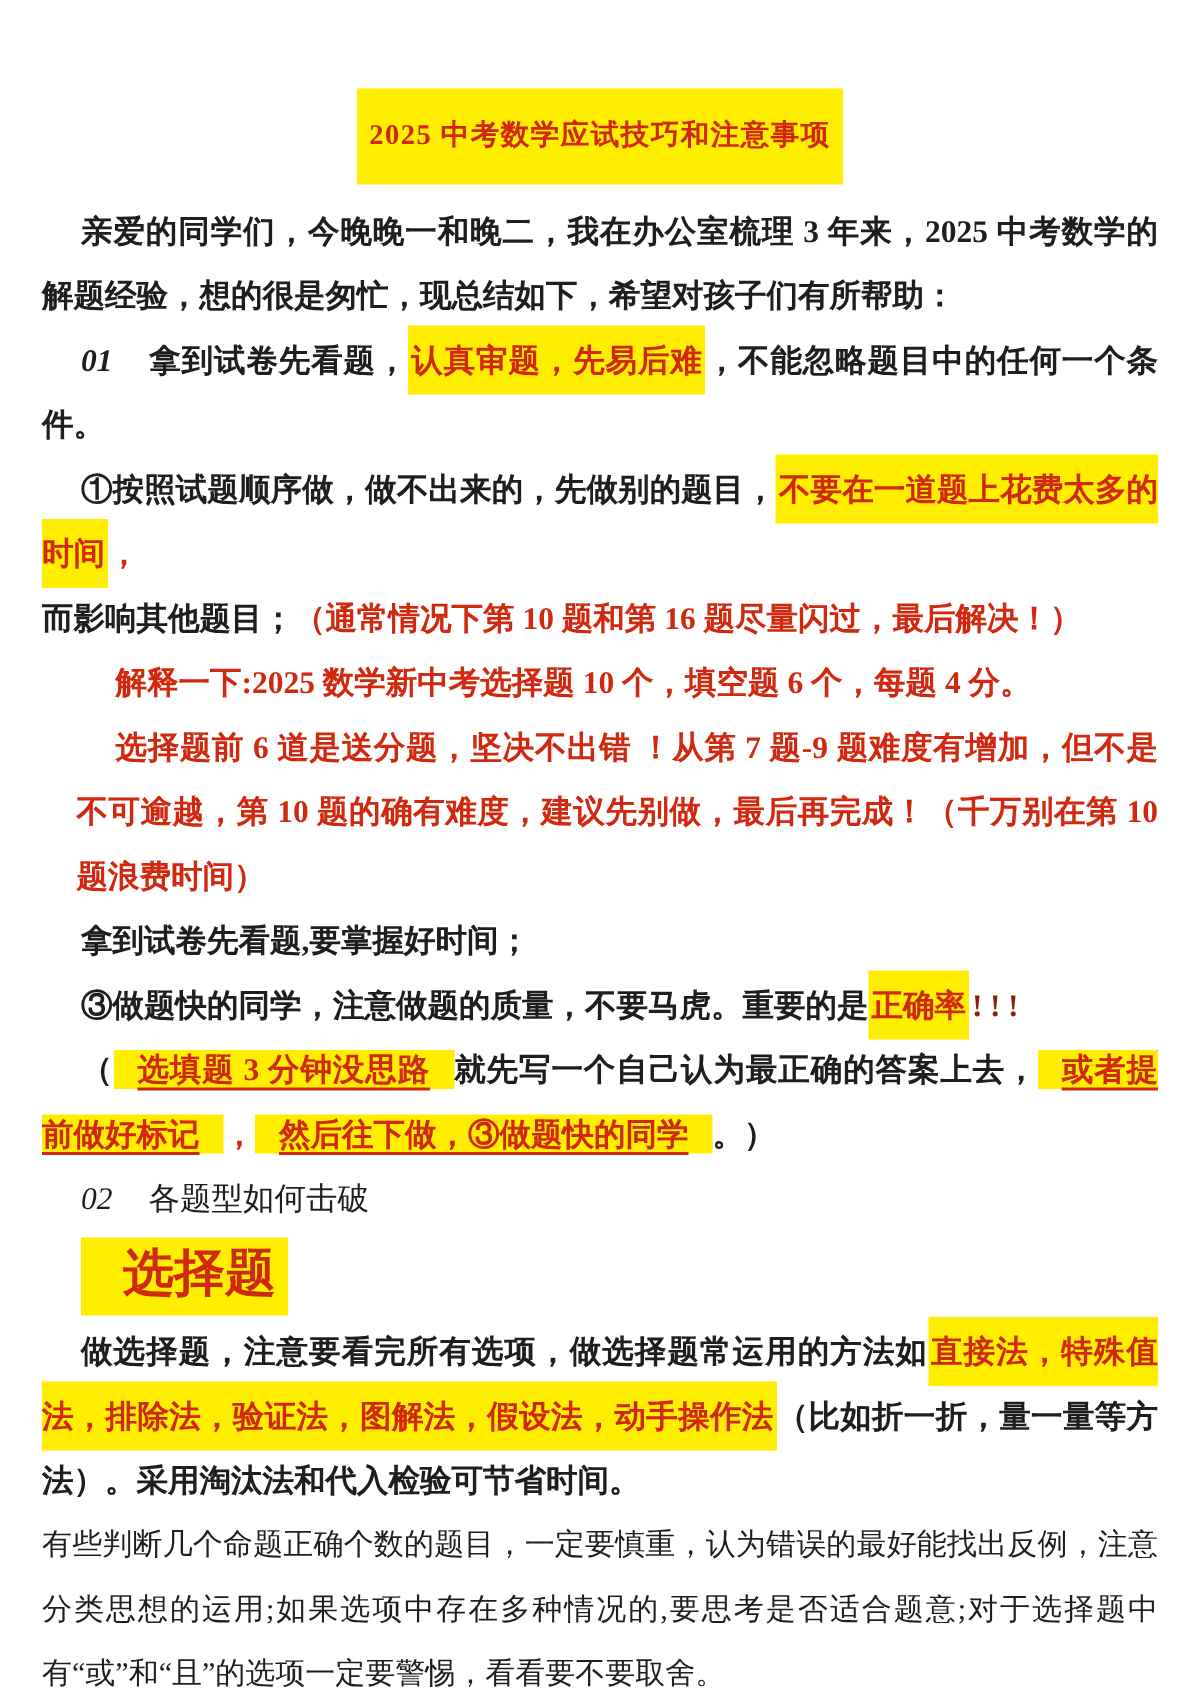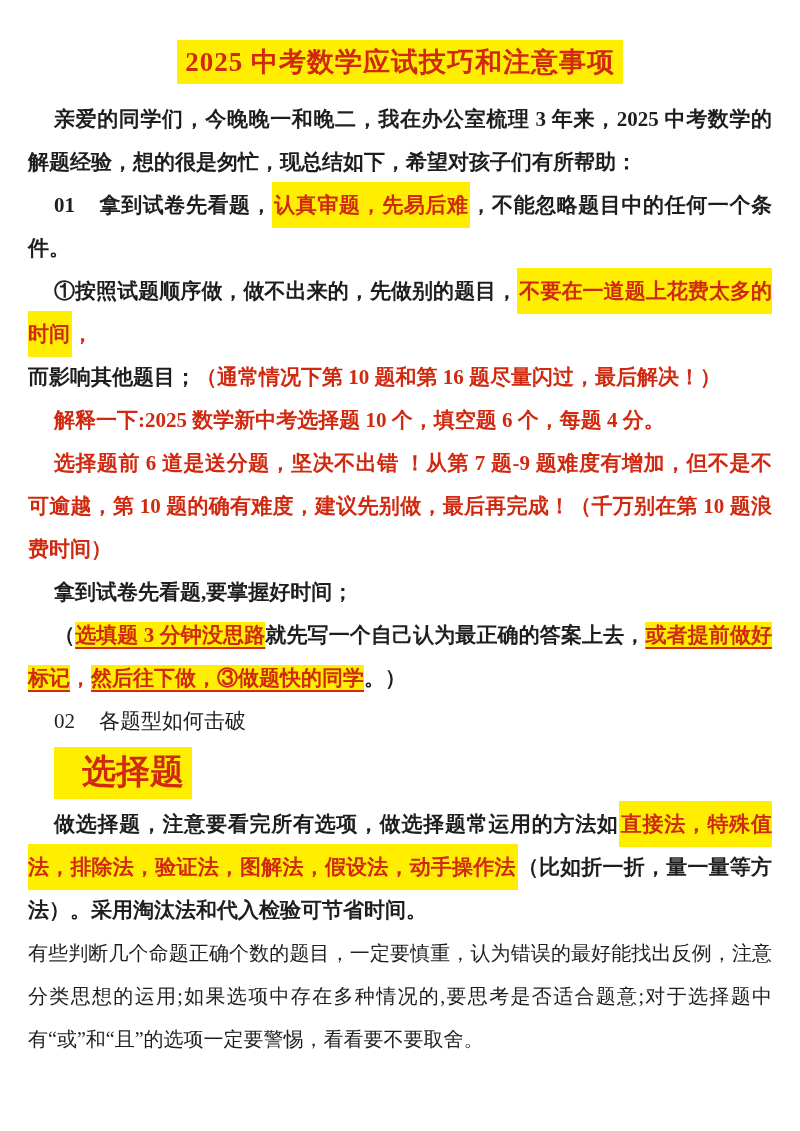--- a/index.html
+++ b/index.html
@@ -16,58 +16,59 @@
     color:var(--ink);
     overflow:hidden;
   }
   .page{padding:40px 28px 0 28px;}
   .title-row{text-align:center;margin-bottom:10px;line-height:44px;}
   .doc-title{
     display:inline-block;
     background:var(--yellow);
     color:var(--red);
     font-weight:bold;
-    font-size:27px;
-    padding:0 8px;
+    font-size:19px;
+    padding:10px 8px;
     letter-spacing:1px;
+    margin-top:19px;
   }
   p{
     margin:0;
     font-size:21px;
     line-height:43px;
     text-align:justify;
   }
   .b{font-weight:bold;}
   .indent{text-indent:26px;}
-  .num{margin-right:24px;}
+  .num{margin-right:24px;font-style:italic;}
   .sec-h{
     display:inline-block;
     background:var(--yellow);
     color:var(--red);
     font-weight:bold;
     font-size:22px;
     padding:0 6px 0 2px;
   }
   .hl{
     background:var(--yellow);
     color:var(--red);
     font-weight:bold;
     padding:11px 2px;
   }
   .hl-u{
     background:var(--yellow);
     color:var(--red);
     font-weight:bold;
-    padding:1px 0;
+    padding:1px 16px;
     text-decoration:underline;
     text-decoration-thickness:2px;
     text-underline-offset:5px;
   }
   .red{color:var(--red);font-weight:bold;}
-  .red-p{color:var(--red);font-weight:bold;}
+  .red-p{color:var(--red);font-weight:bold;margin-left:23px;}
   .bangs{color:var(--dark_red);font-weight:bold;letter-spacing:5px;margin-left:2px;}
   .big-h-row{line-height:50px;margin:4px 0 2px 0;text-indent:26px;}
   .big-h{
     display:inline-block;
     background:var(--yellow);
     color:var(--red);
     font-weight:bold;
     font-size:34px;
     padding:0 8px 2px 2px;
     text-decoration-thickness:3px;
@@ -94,20 +95,21 @@
   <p class="indent b"><span>①按照试题顺序做，做不出来的，先做别的题目，</span><span class="hl">不要在一道题上花费太多的时间</span><span class="red">，</span></p>
 
   <p class="b"><span>而影响其他题目；</span><span class="red">（通常情况下第 10 题和第 16 题尽量闪过，最后解决！）</span></p>
 
   <p class="indent red-p"><span>解释一下:2025 数学新中考选择题 10 个，填空题 6 个，每题 4 分。</span></p>
 
   <p class="indent red-p"><span>选择题前 6 道是送分题，坚决不出错 ！从第 7 题-9 题难度有增加，但不是不可逾越，第 10 题的确有难度，建议先别做，最后再完成！（千万别在第 10 题浪费时间）</span></p>
 
   <p class="indent b"><span>拿到试卷先看题,要掌握好时间；</span></p>
 
+  <p class="indent b"><span>③做题快的同学，注意做题的质量，不要马虎。重要的是</span><span class="hl">正确率</span><span class="bangs">!!!</span></p>
 
   <p class="indent b"><span>（</span><span class="hl-u">选填题 3 分钟没思路</span><span>就先写一个自己认为最正确的答案上去，</span><span class="hl-u">或者提前做好标记</span><span class="red">，</span><span class="hl-u">然后往下做，③做题快的同学</span><span>。）</span></p>
 
   <p class="indent light"><span class="num">02</span><span>各题型如何击破</span></p>
 
   <p class="big-h-row"><span class="big-h">选择题</span></p>
 
   <p class="indent b"><span>做选择题，注意要看完所有选项，做选择题常运用的方法如</span><span class="hl">直接法，特殊值法，排除法，验证法，图解法，假设法，动手操作法</span><span>（比如折一折，量一量等方法）。采用淘汰法和代入检验可节省时间。</span></p>
 
   <p class="final"><span>有些判断几个命题正确个数的题目，一定要慎重，认为错误的最好能找出反例，注意分类思想的运用;如果选项中存在多种情况的,要思考是否适合题意;对于选择题中有“或”和“且”的选项一定要警惕，看看要不要取舍。</span></p>

